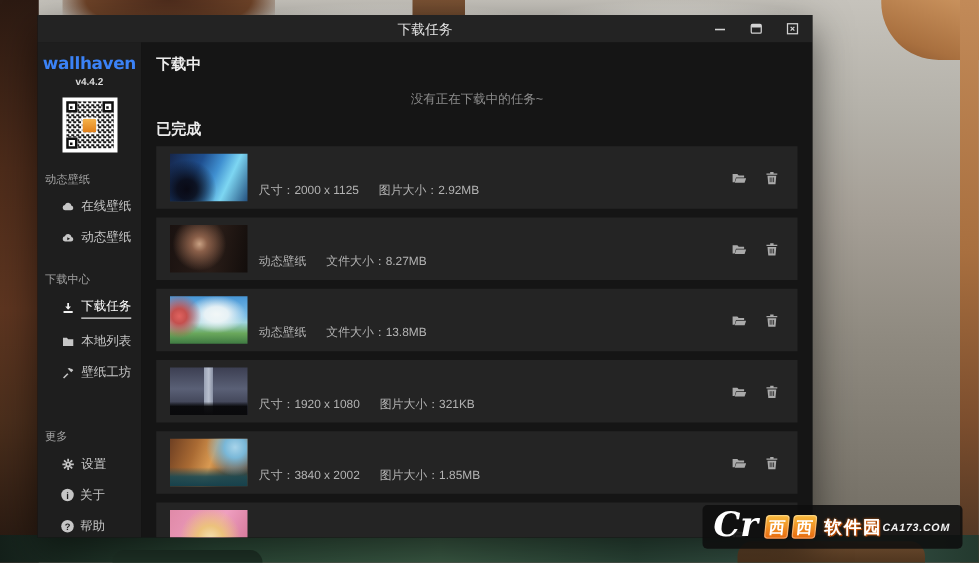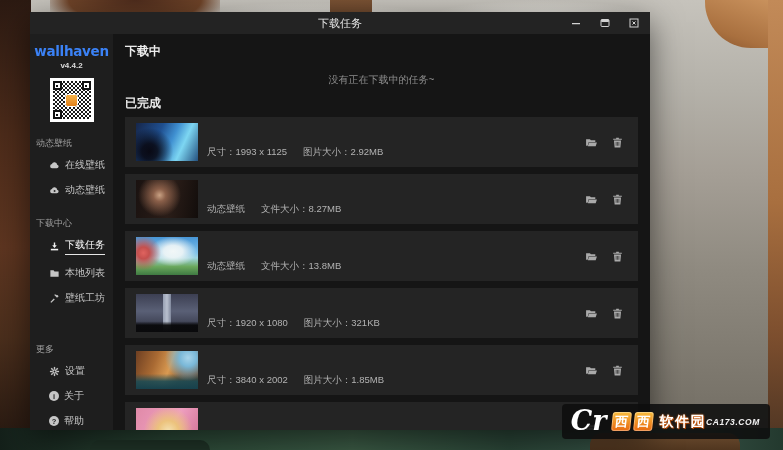--- a/index.html
+++ b/index.html
@@ -222,21 +222,21 @@
 
       <div class="done-header">
         <span class="done-title">已完成</span>
       </div>
 
       <div class="rows">
 
         <div class="row">
           <div class="thumb" style="background:radial-gradient(circle at 22% 75%, rgba(8,6,14,0.95) 0%, rgba(8,6,14,0.85) 14%, rgba(8,6,14,0) 42%),linear-gradient(115deg,#16264a 0%,#1f4f8f 35%,#3f8fd0 55%,#7dd6f2 72%,#24507e 100%)"></div>
           <div class="info">
-            <span>尺寸：1993 x 1125</span>
+            <span>尺寸：2000 x 1125</span>
             <span>图片大小：2.92MB</span>
           </div>
           <div class="actions">
             <span class="act-btn">
                 <svg viewBox="0 0 24 24">
                   <path d="M2 6h7l2 2h8v3H7l-2 7H2z" fill="#aaa"></path>
                   <path d="M7.5 12h14.5l-2.3 7H5.2z" fill="#aaa"></path>
                 </svg>
               </span>
             <span class="act-btn">

